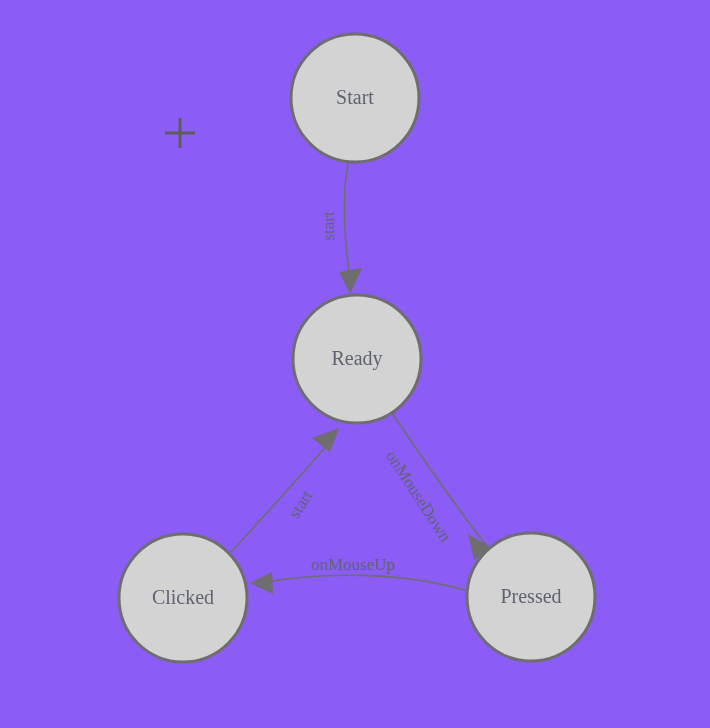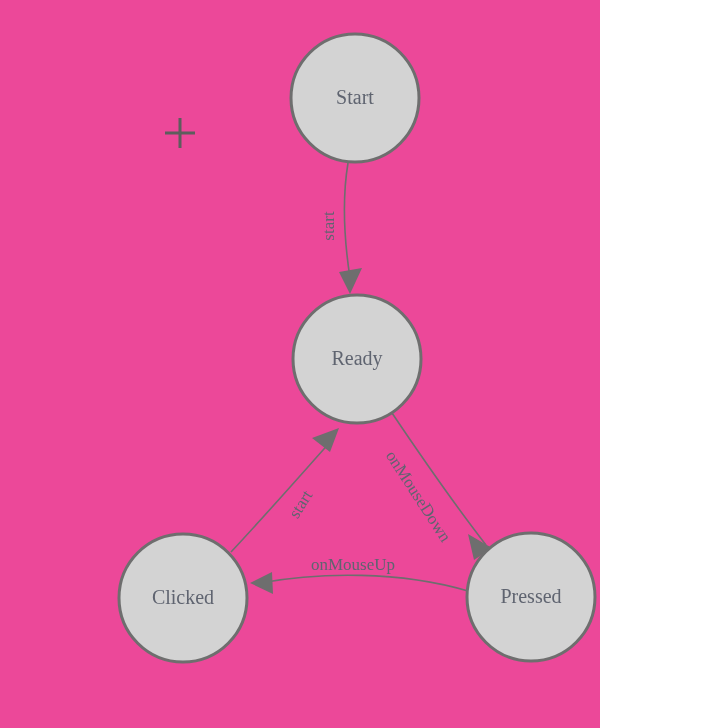--- a/index.html
+++ b/index.html
@@ -8,23 +8,23 @@
     background: #ffffff;
   }
   body {
     width: 710px;
     height: 728px;
     font-family: "Liberation Serif", "DejaVu Serif", serif;
     overflow: hidden;
   }
   #canvas {
     position: relative;
-    width: 600px;
+    width: 710px;
     height: 728px;
-    background: #ec4899;
+    background: #8b5cf6;
   }
   svg#diagram {
     display: block;
     width: 710px;
     height: 728px;
   }
   .node-circle {
     fill: #d3d3d3;
     stroke: #6e6e6e;
     stroke-width: 3;

